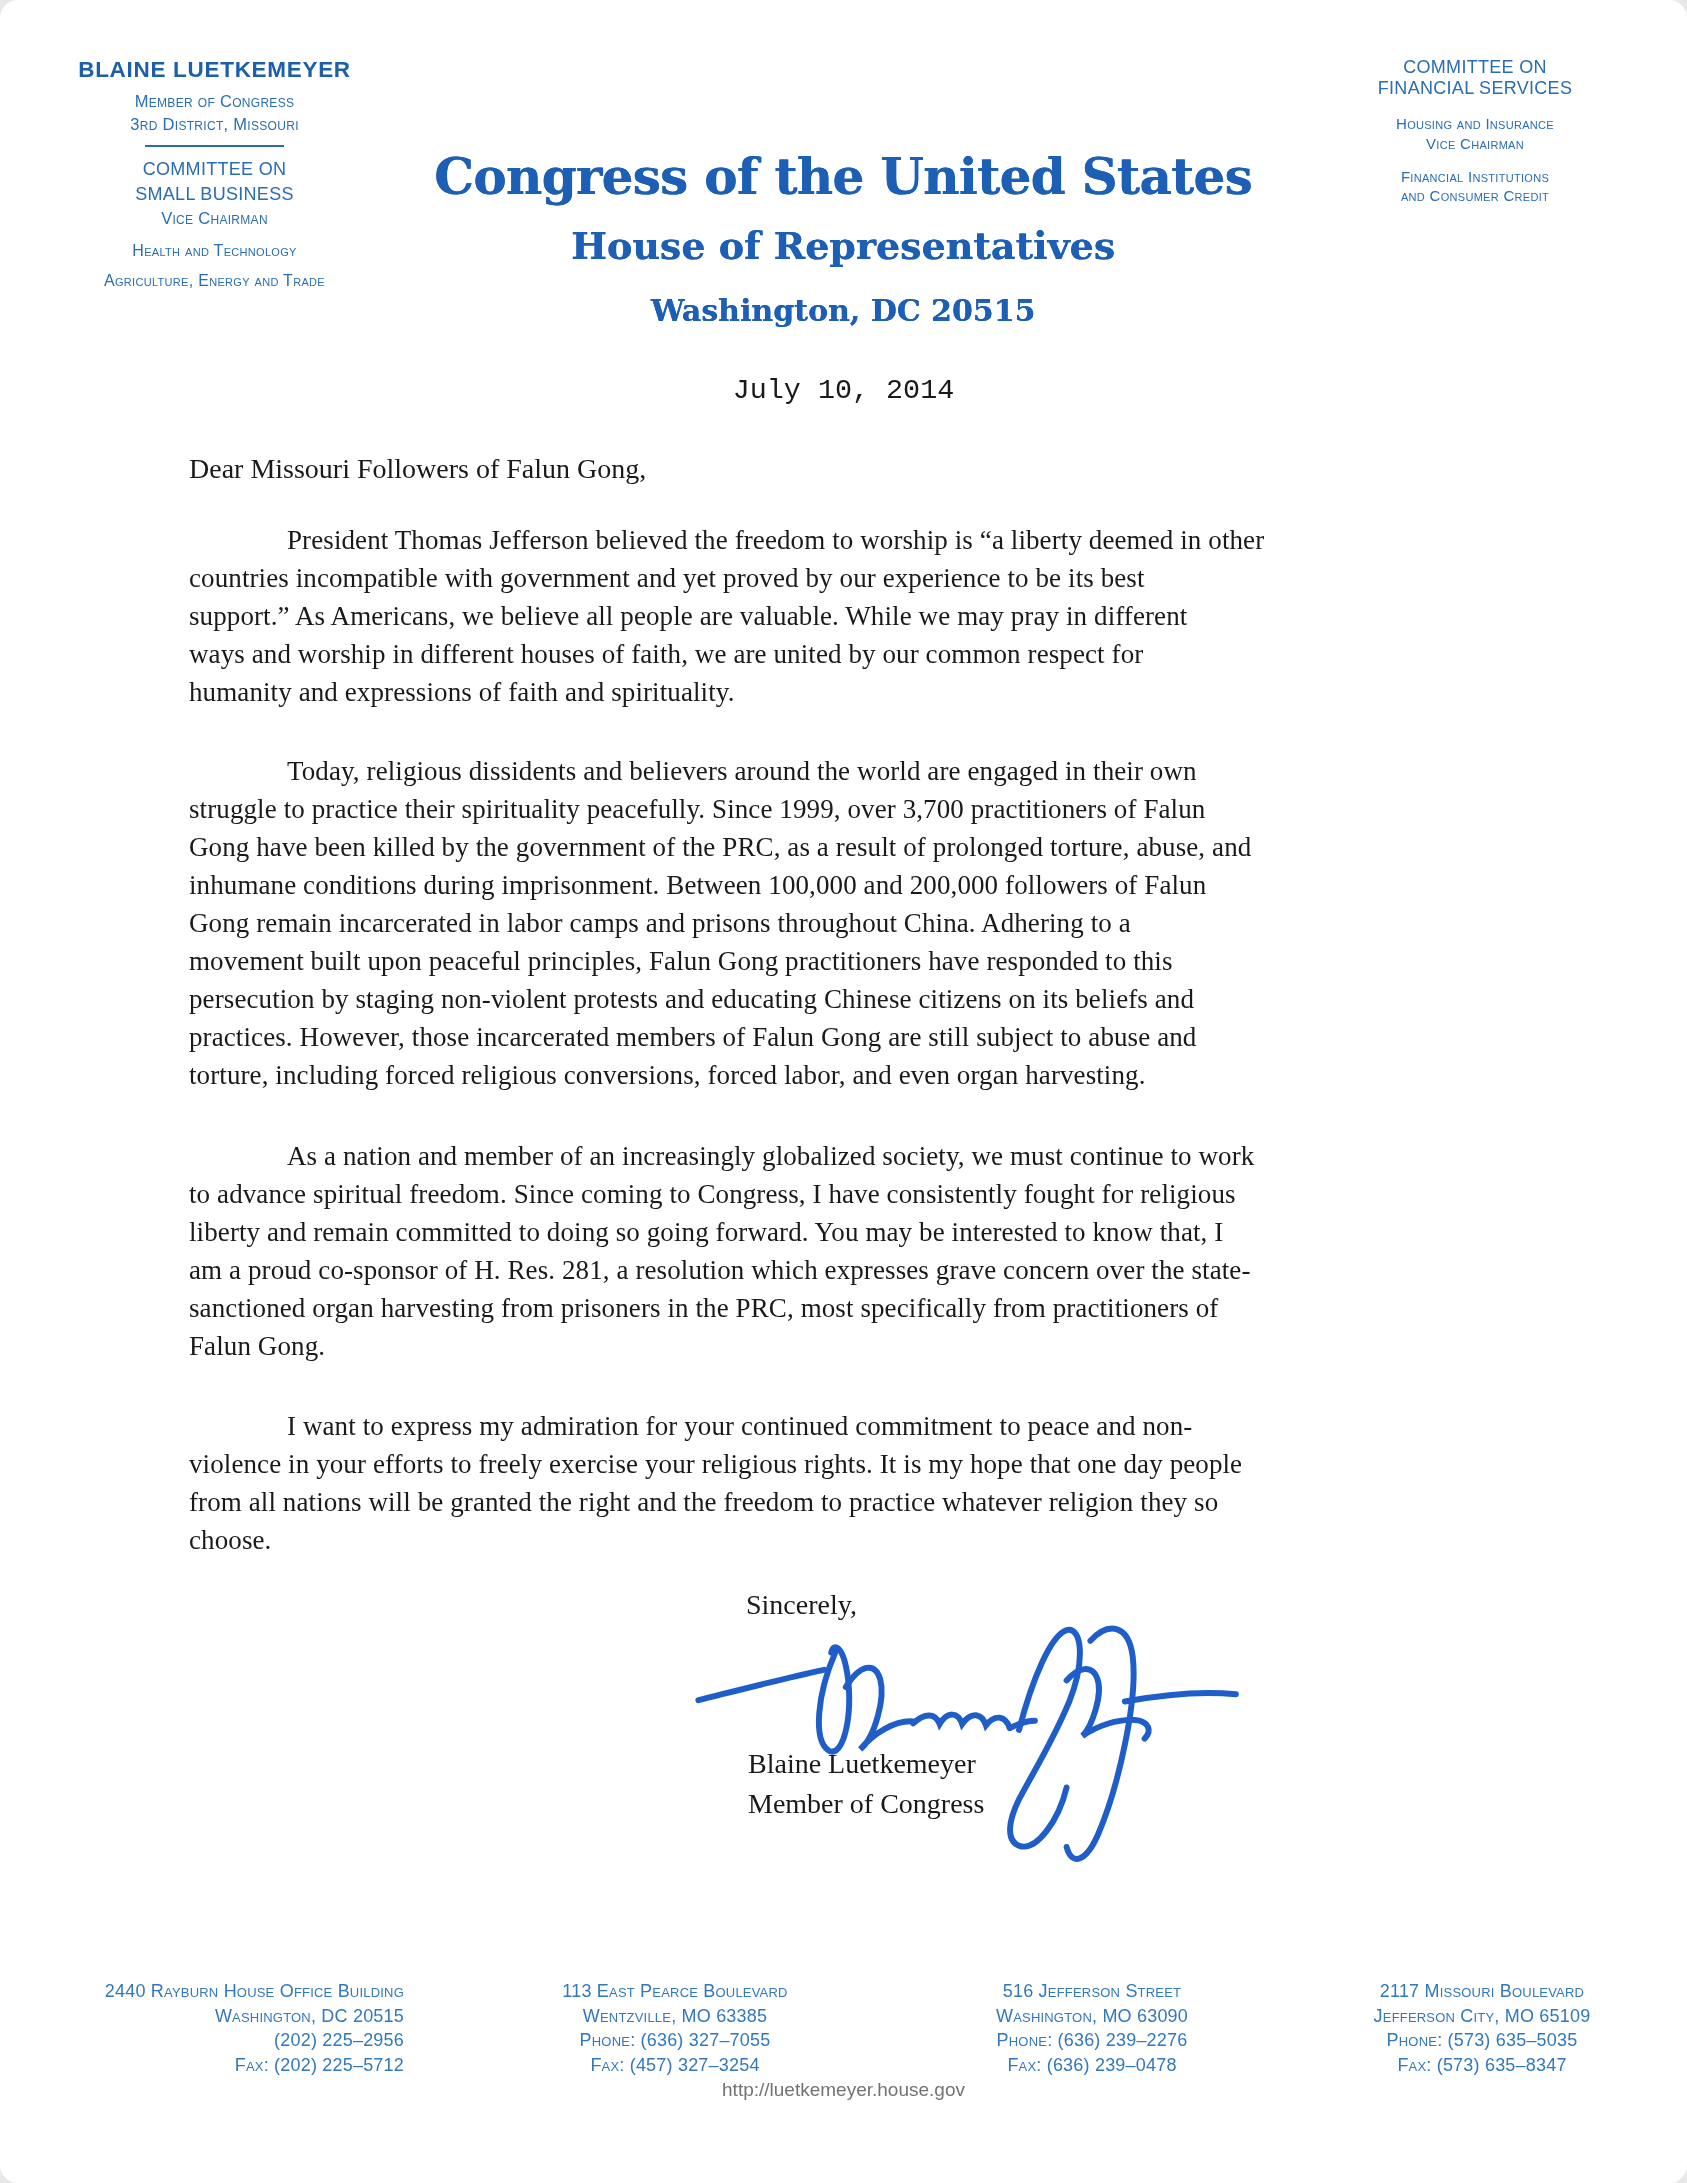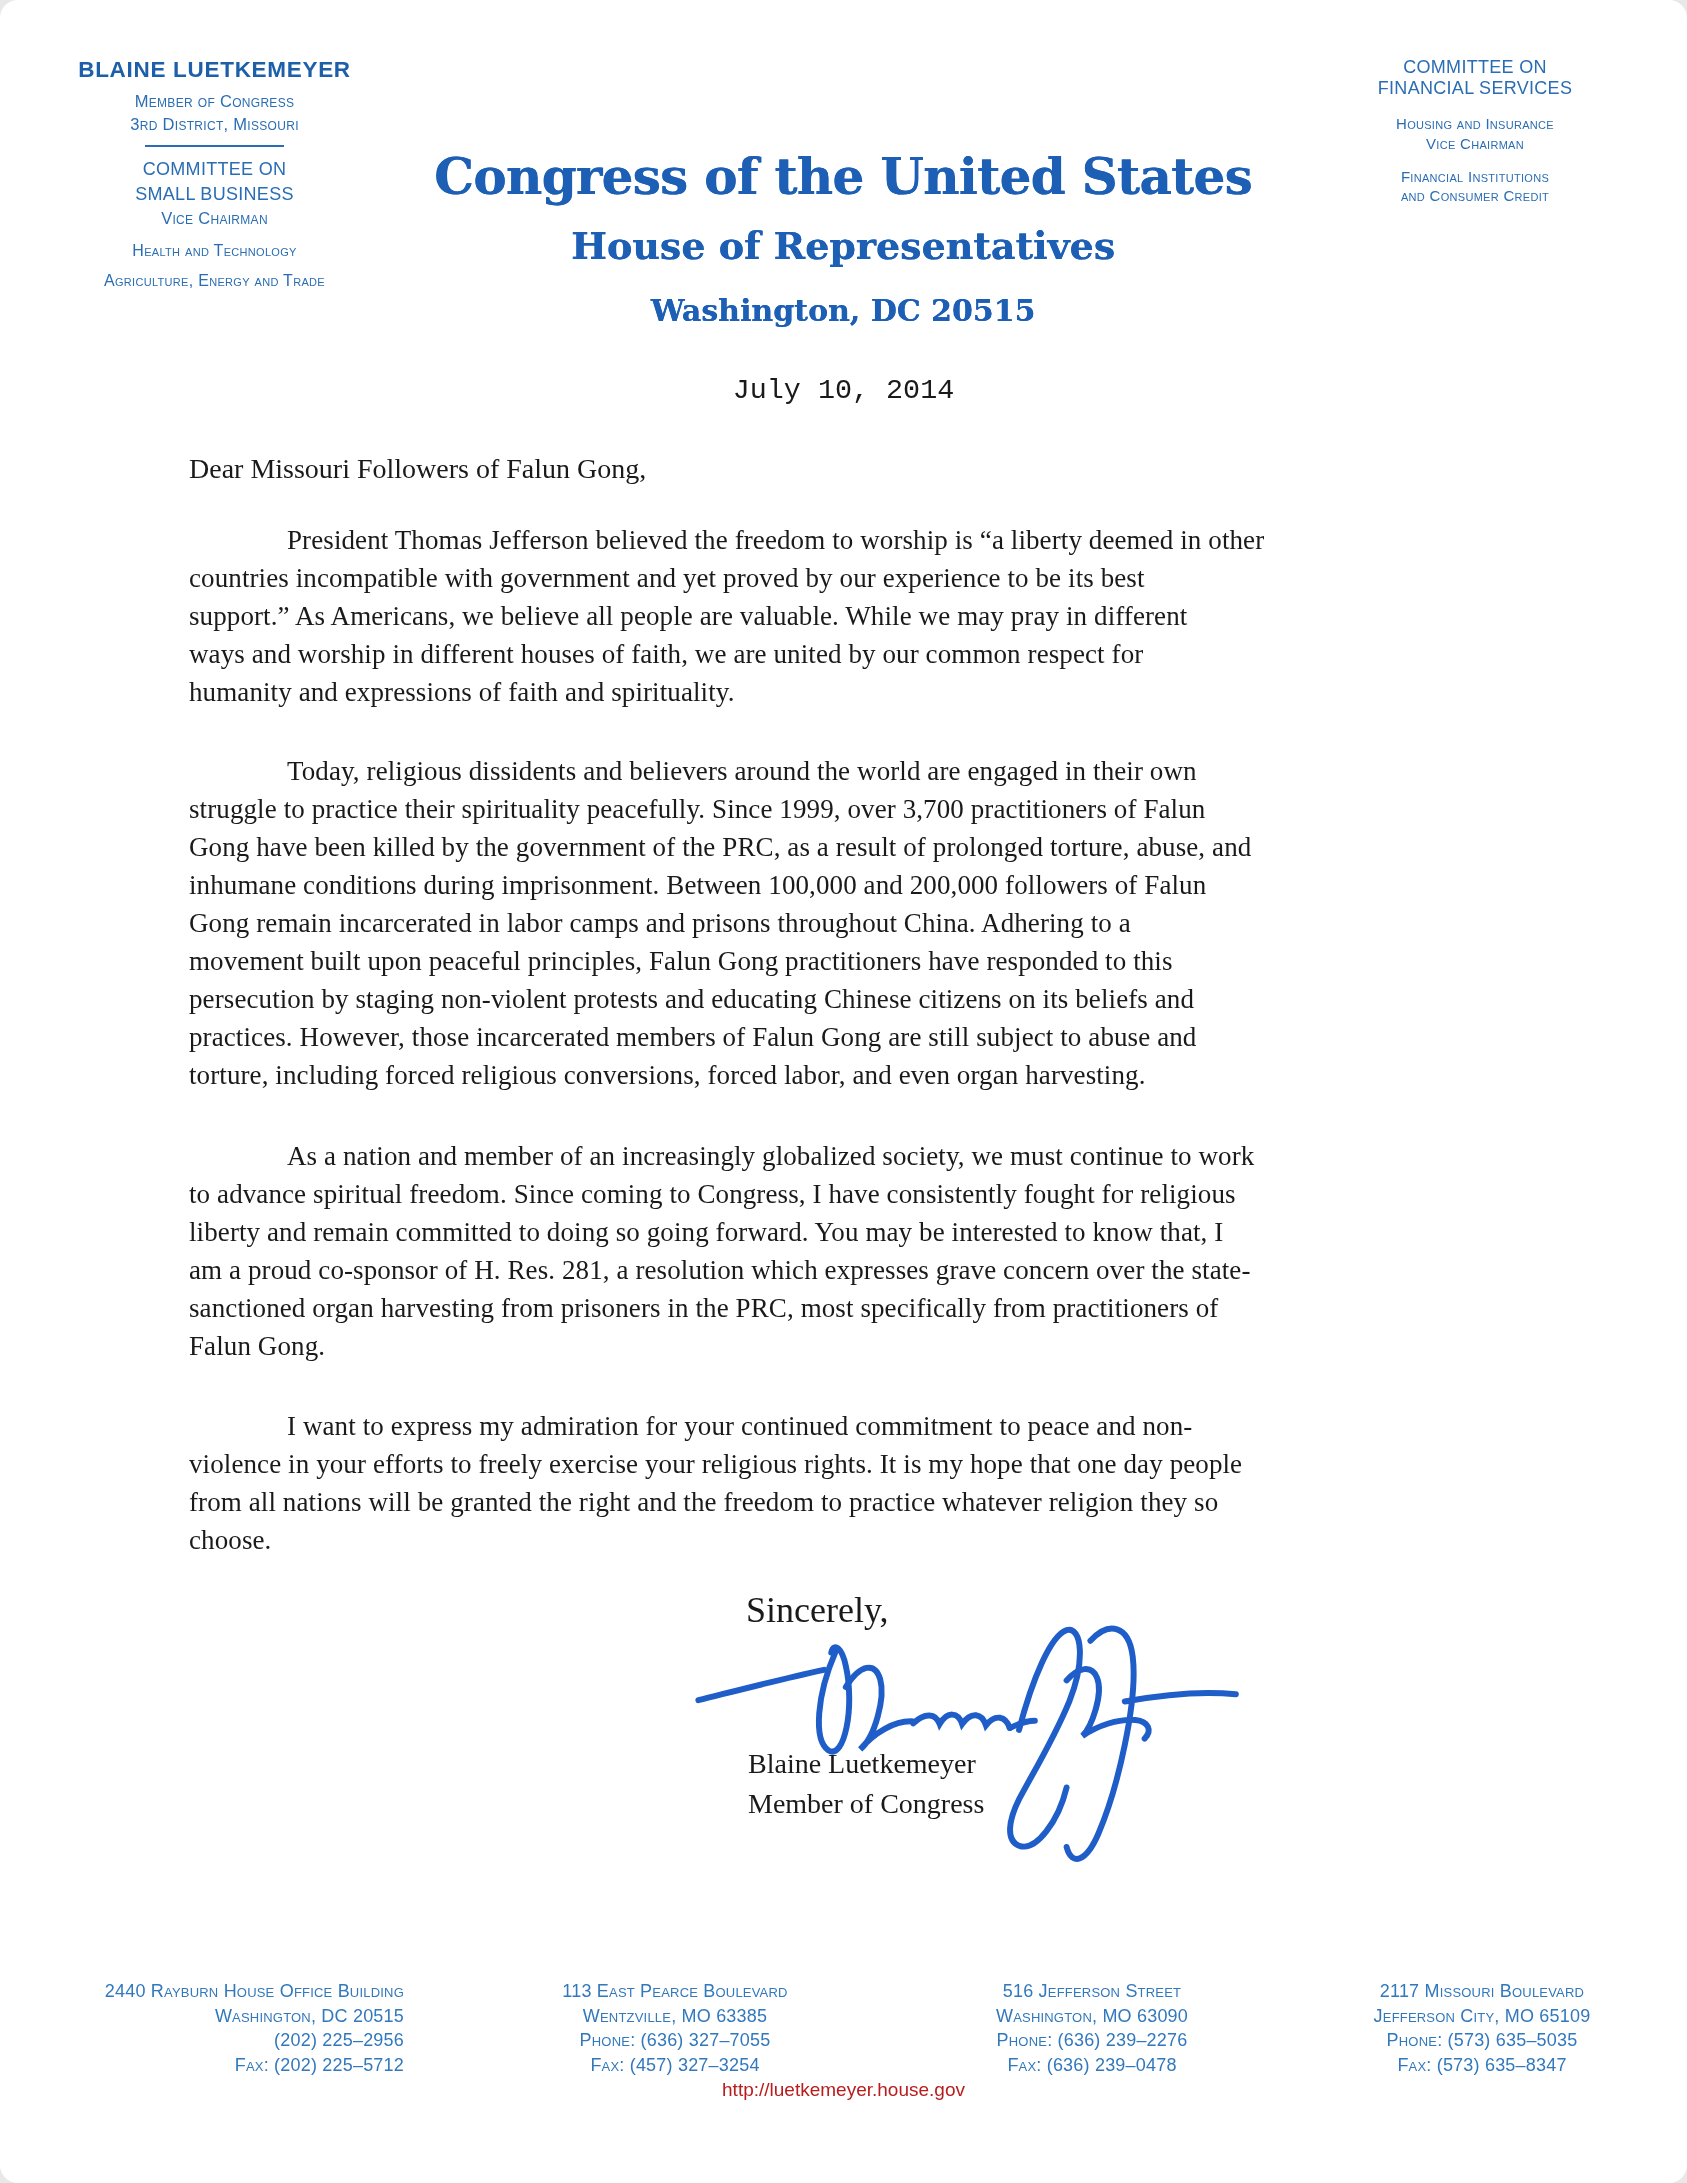--- a/index.html
+++ b/index.html
@@ -53,35 +53,35 @@
   .para {
     position:absolute; left:189px; width:1436px;
     font-size:27px; line-height:38px; white-space:pre-line;
     text-indent:98px; letter-spacing:0.1px;
   }
   .p1 { top:521px; }
   .p2 { top:752px; }
   .p3 { top:1137px; }
   .p4 { top:1407px; }
 
-  .closing   { position:absolute; left:746px; top:1589px; font-size:36px; }
+  .closing   { position:absolute; left:746px; top:1589px; font-size:28px; }
   .sig-name  { position:absolute; left:748px; top:1748px; font-size:28px; }
   .sig-title { position:absolute; left:748px; top:1788px; font-size:28px; }
   .sig-svg   { position:absolute; left:662px; top:1601px; width:595px; height:291px; pointer-events:none; }
 
   
   .office {
     position:absolute; top:1979px; width:344px; text-align:center;
     font-family:"Liberation Sans", sans-serif; font-variant:small-caps;
     font-size:18px; line-height:24.5px; color:#3178bd; letter-spacing:0.2px;
   }
   .o1 { left:60px;text-align:right; } .o2 { left:503px; } .o3 { left:920px; } .o4 { left:1310px; }
   .website {
     position:absolute; left:0; top:2079px; width:1687px; text-align:center;
-    font-family:"Liberation Sans", sans-serif; font-size:19px; color:#b91c1c;
+    font-family:"Liberation Sans", sans-serif; font-size:19px; color:#737373;
   }
 </style>
 </head>
 <body>
 
 <div class="page">
 
   <div class="lh-left">
     <div class="lh-name">BLAINE LUETKEMEYER</div>
     <div class="lh-sc lh-mt14">Member of Congress</div>

